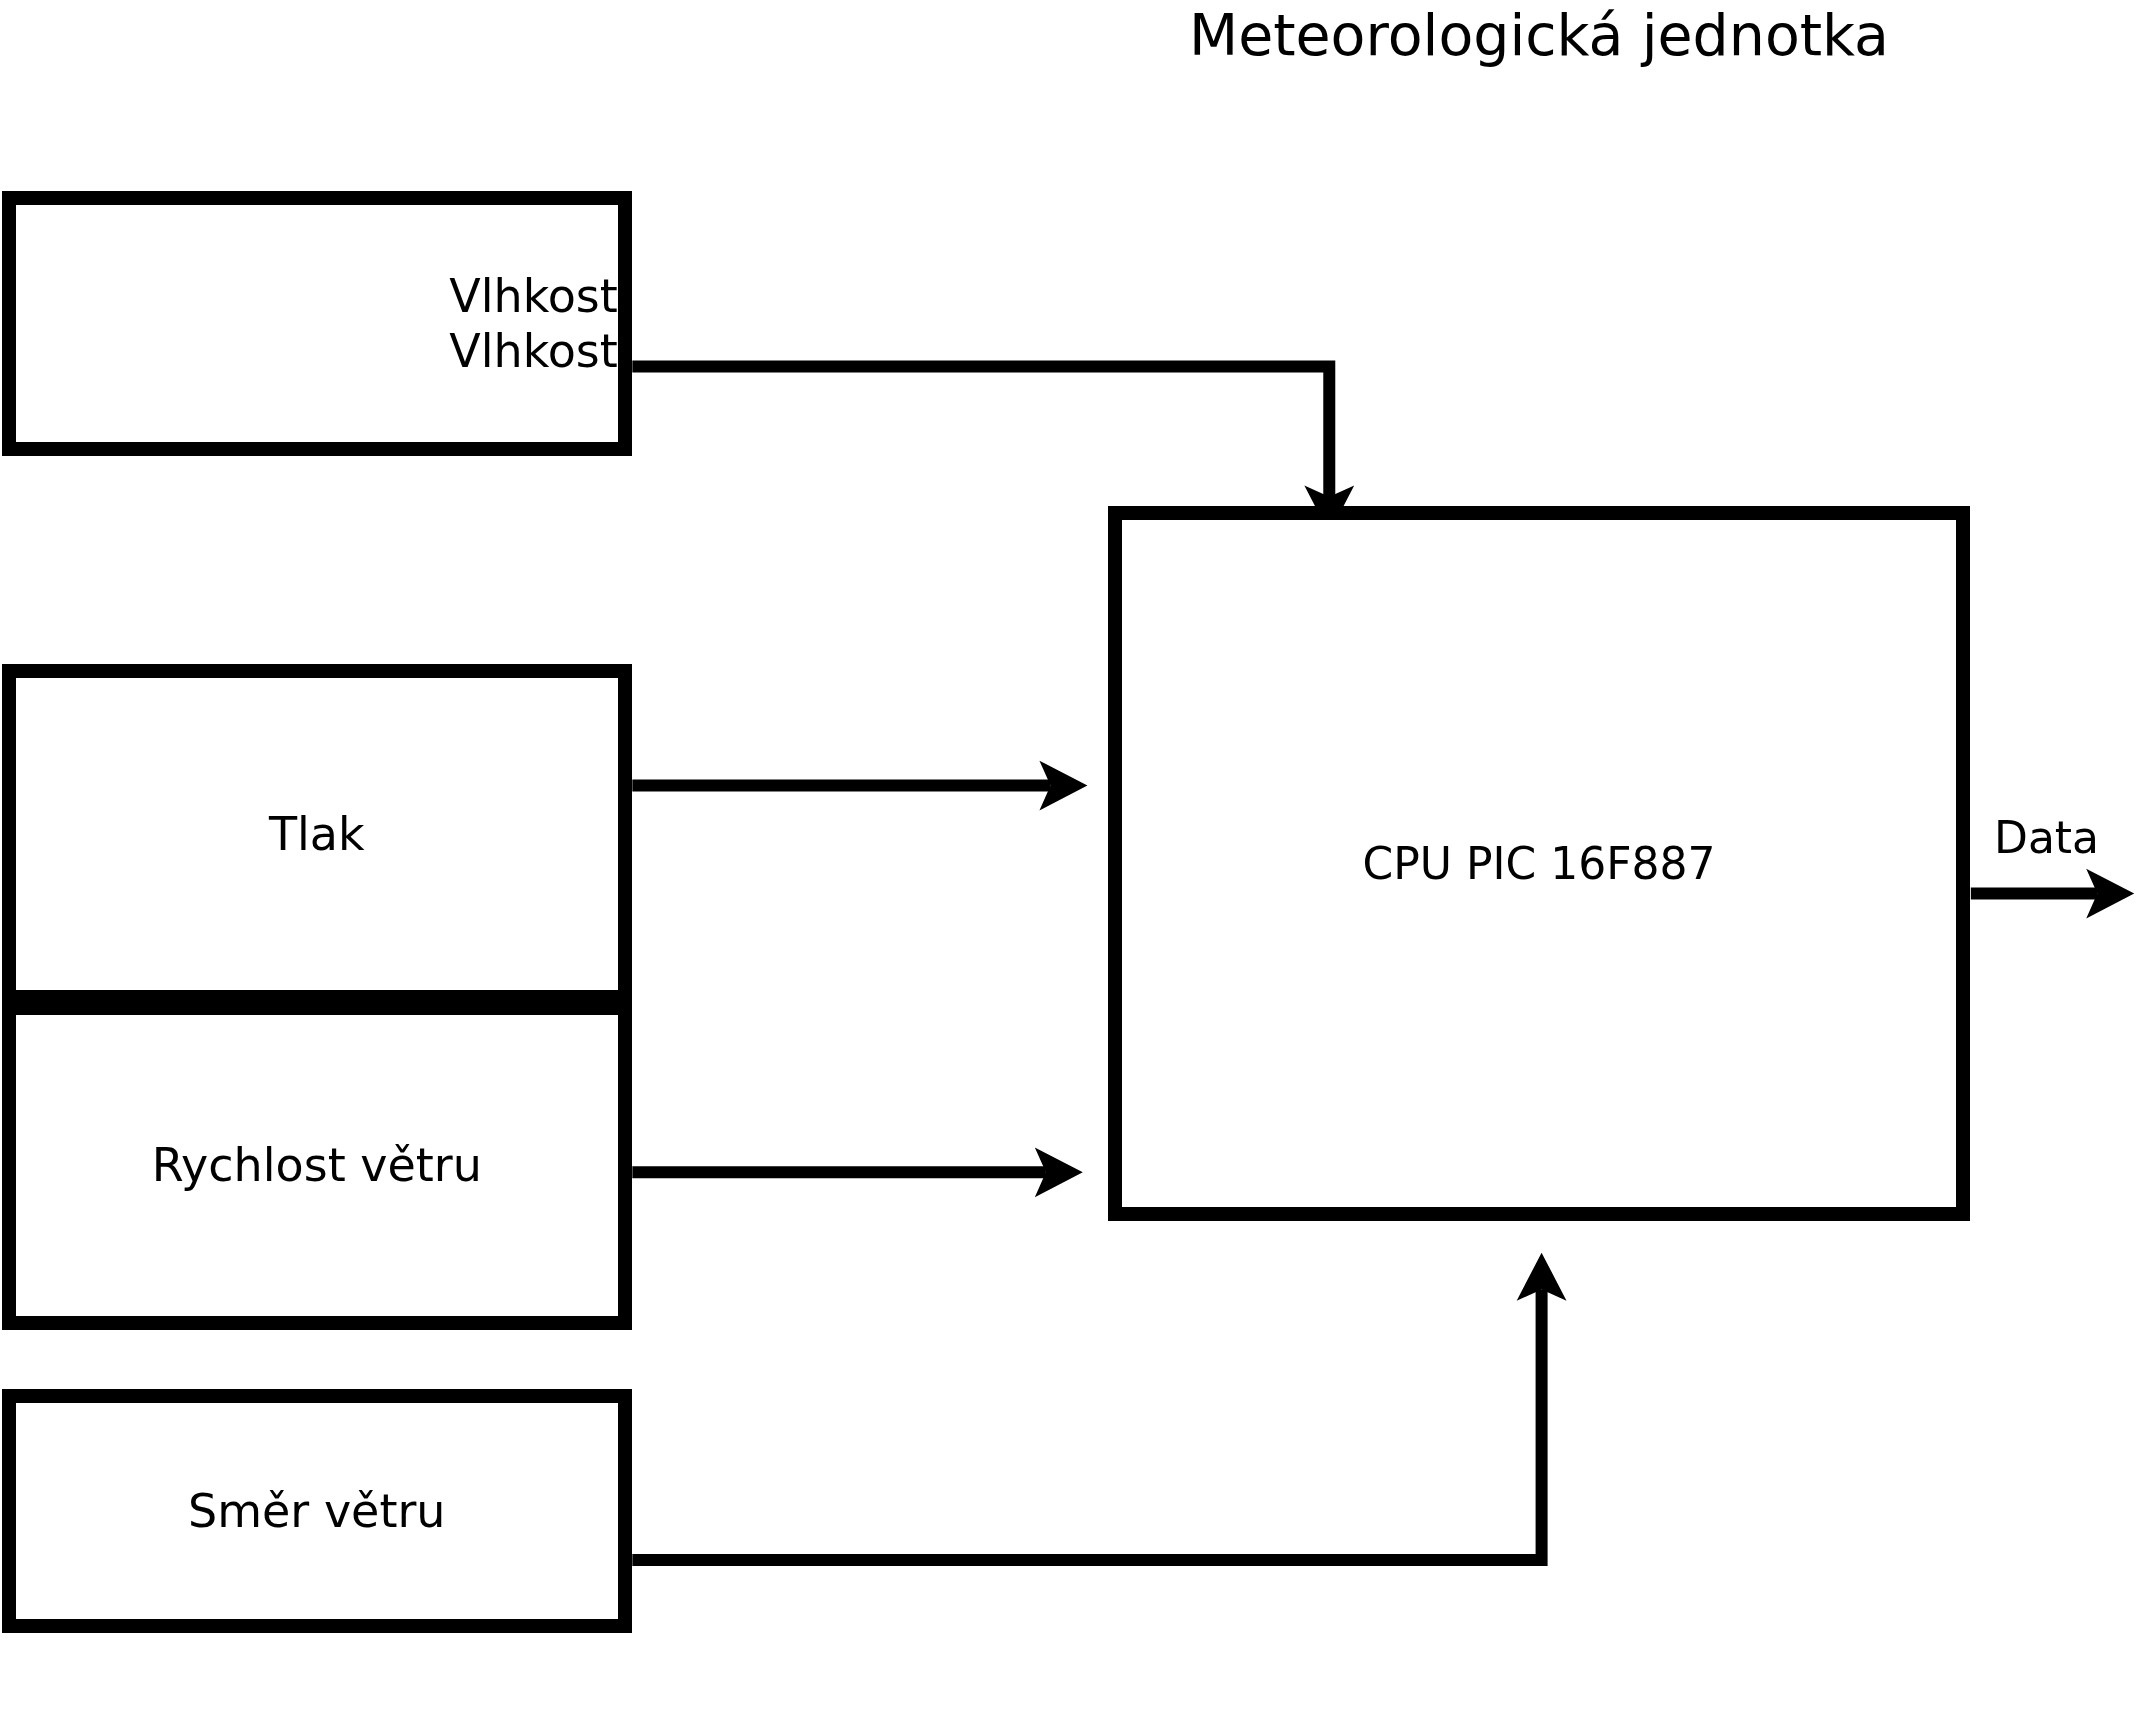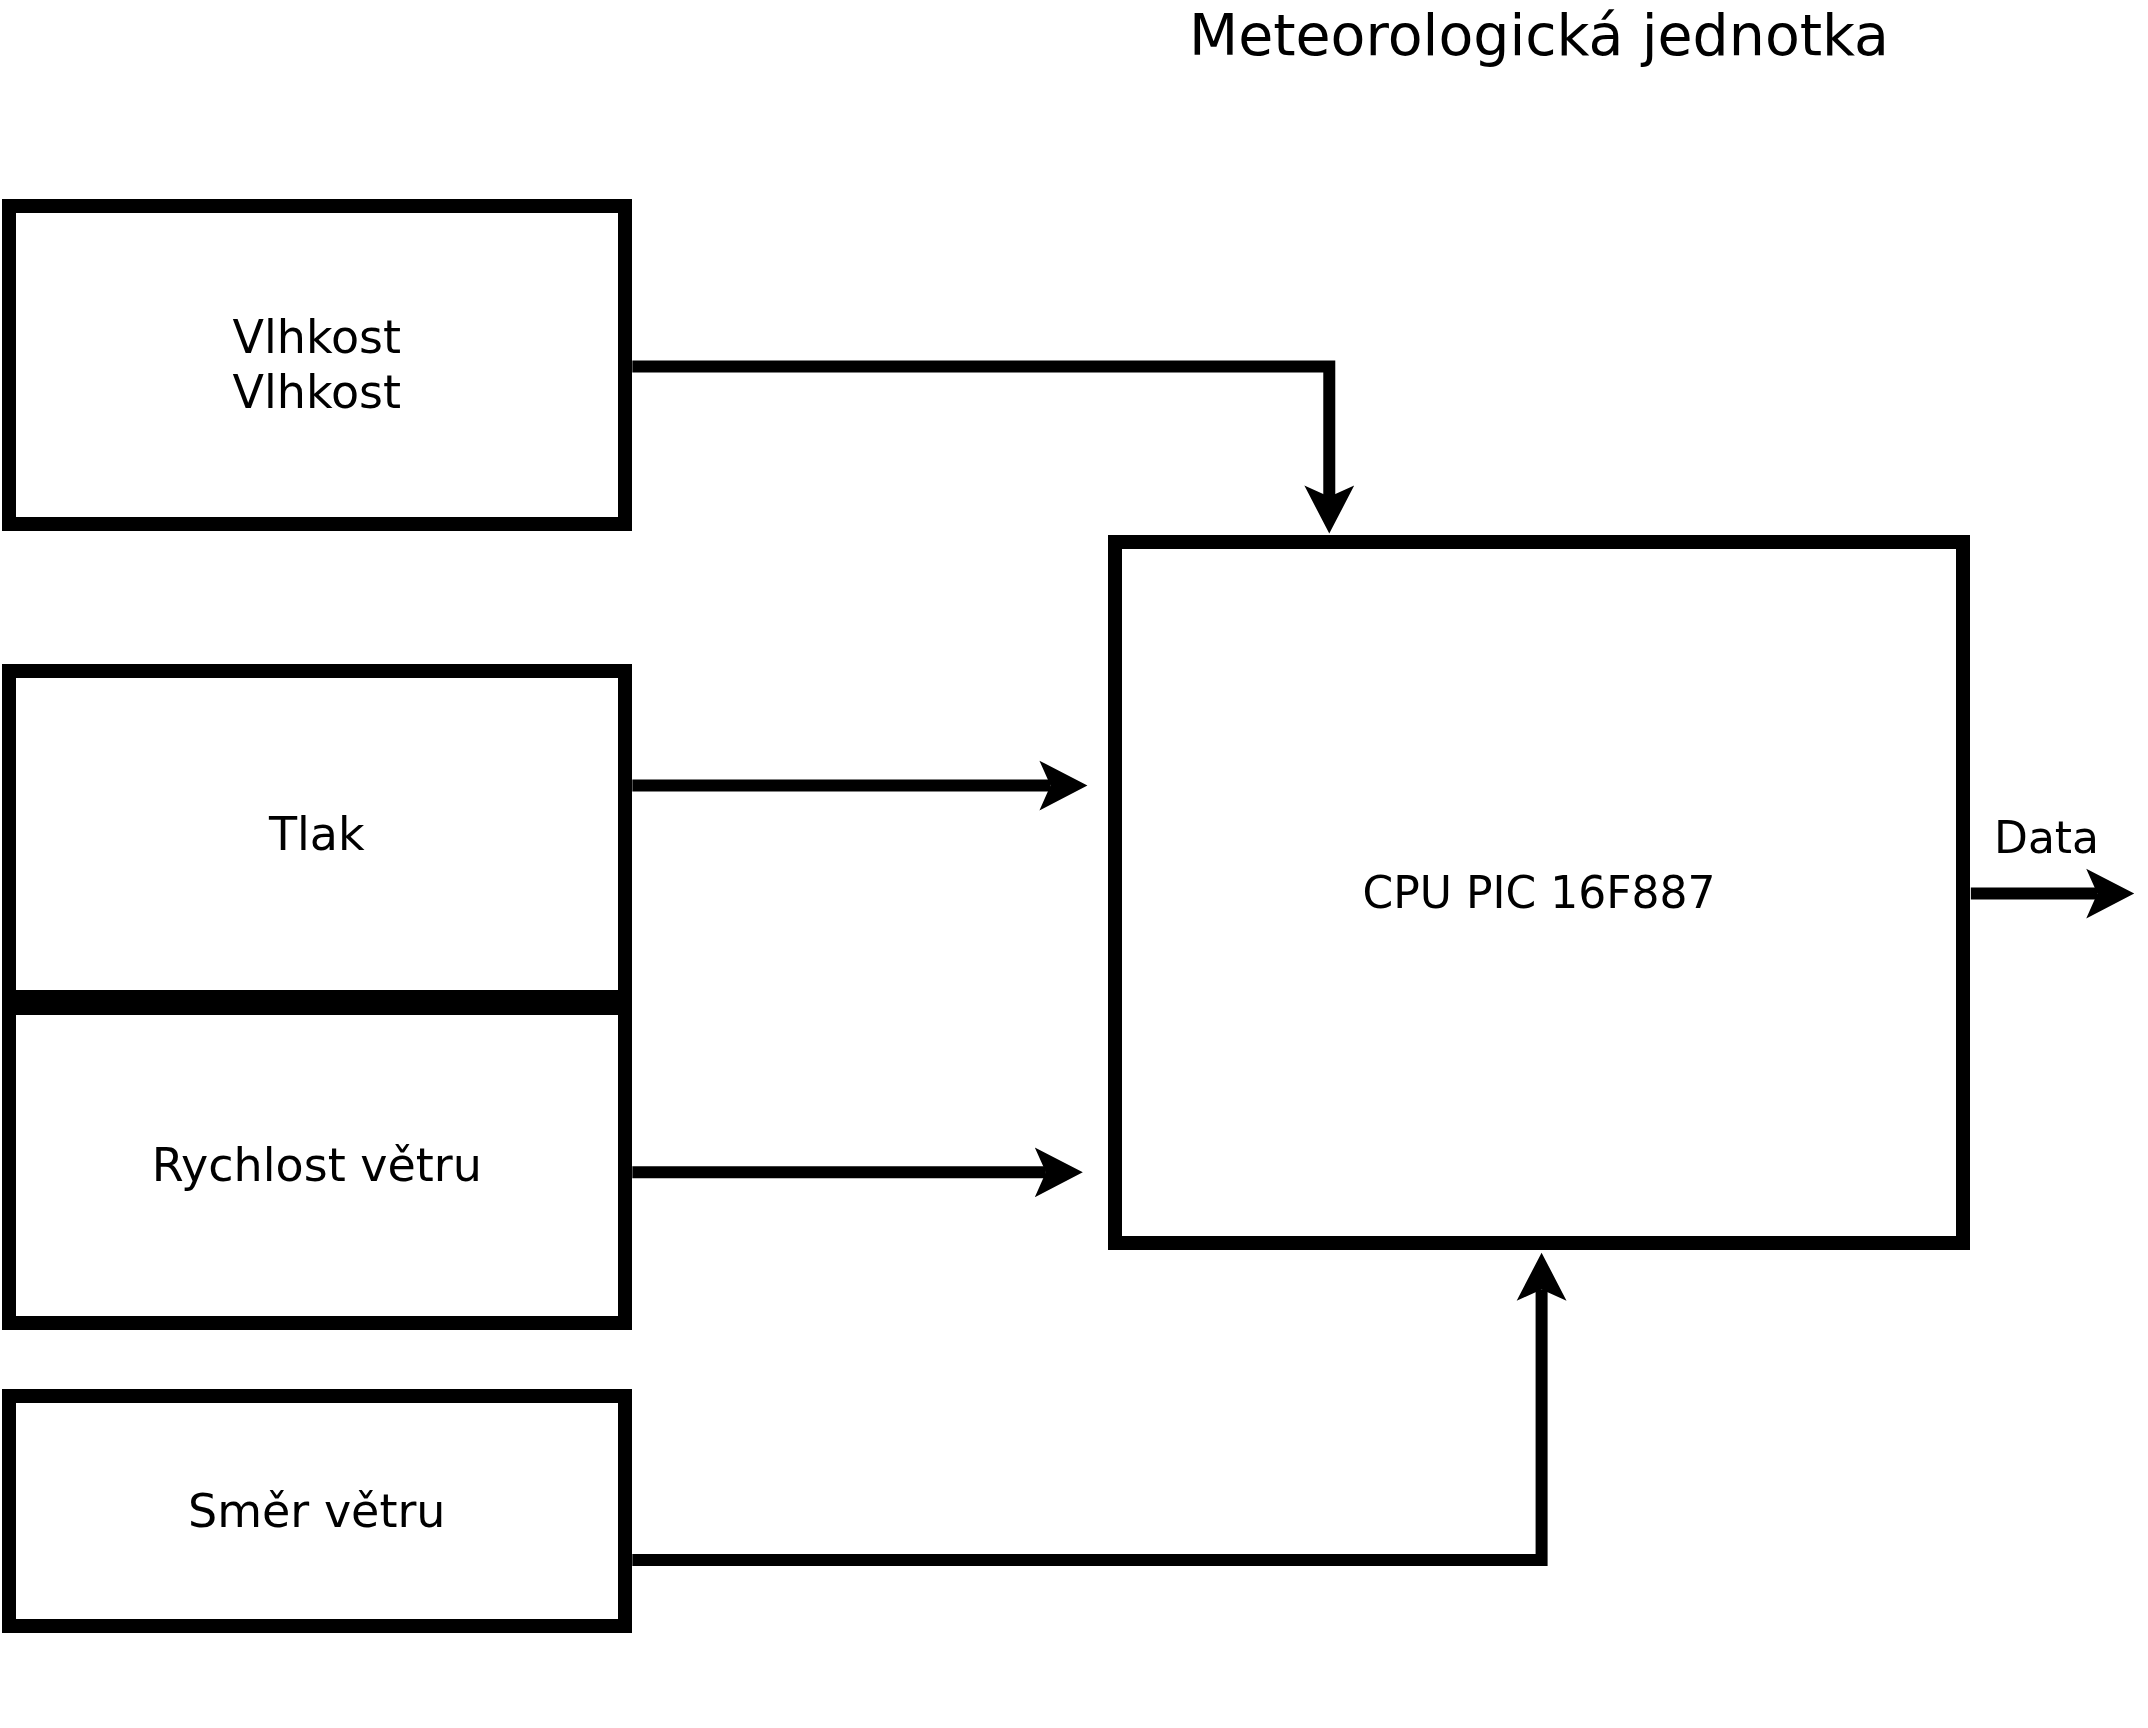--- a/index.html
+++ b/index.html
@@ -28,27 +28,27 @@
     align-items: center;
     justify-content: center;
     text-align: center;
   }
   .sensor-box {
     left: 1.8px;
     width: 630px;
     font-size: 46px;
     line-height: 55px;
   }
-  #box-vlhkost-teplota { top: 199px; height: 332px; }
+  #box-vlhkost-teplota { top: 191px; height: 265px; align-items: flex-end; }
   #box-tlak            { top: 616px; height: 340px; margin-top: 48px; }
   #box-rychlost-vetru  { top: 1001px; height: 329px; }
   #box-smer-vetru      { top: 1389px; height: 244px; }
   .cpu-box {
     left: 1108px;
-    top: 535px;
+    top: 506px;
     width: 862px;
     height: 715px;
     font-size: 44px;
   }
   .diagram-title {
     position: absolute;
     left: 1108px;
     top: 1.8px;
     width: 862px;
     text-align: center;

